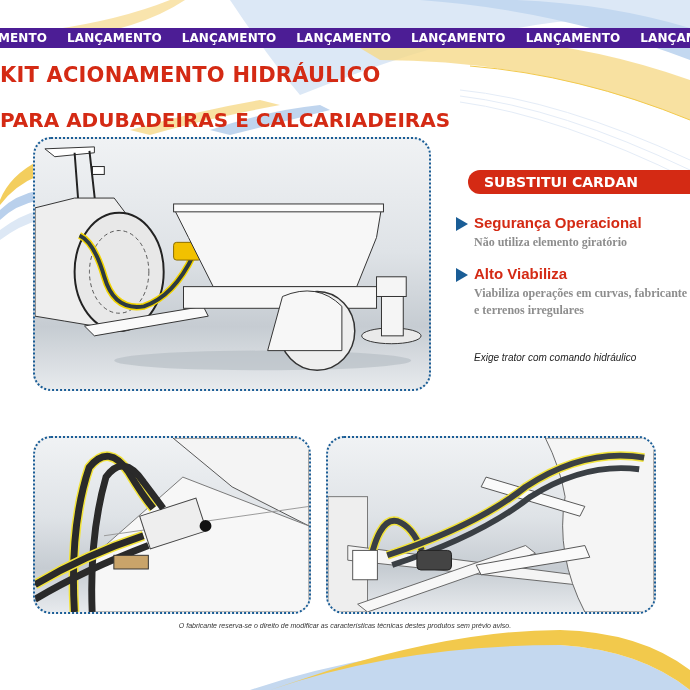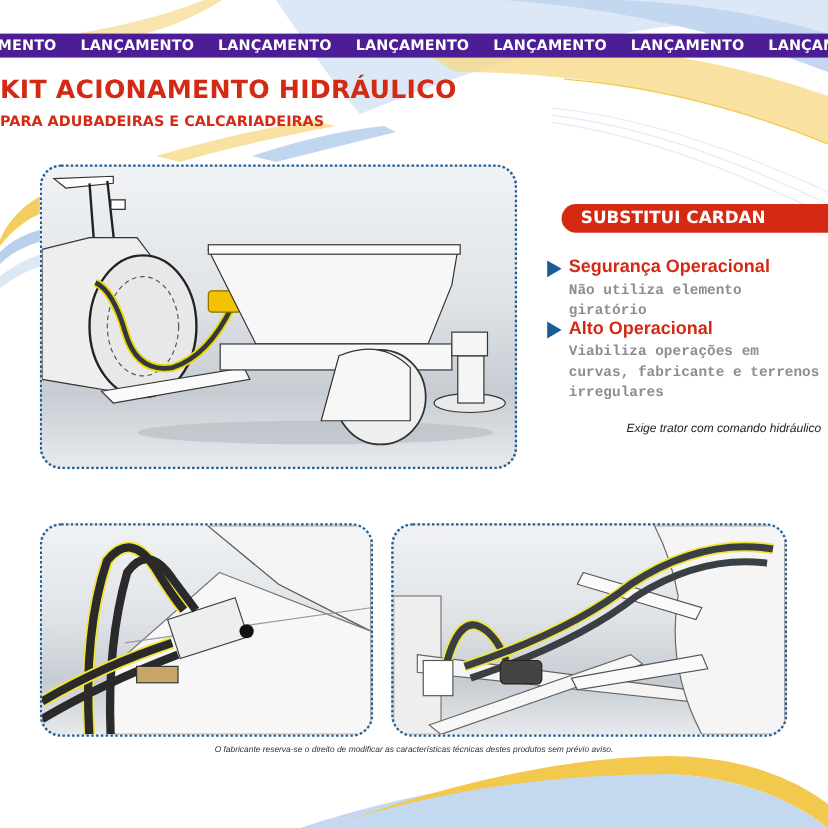--- a/index.html
+++ b/index.html
@@ -16,21 +16,21 @@
   .ribbon-item {
     color:#fff; font-family:"DejaVu Sans", sans-serif; font-weight:bold;
     font-size:12px; line-height:20px; padding:0 10px; letter-spacing:0.1px;
   }
 
   .title {
     position:absolute; left:0; width:690px; text-align:left;
     color:#d42a14; font-family:"DejaVu Sans", sans-serif; font-weight:bold;
   }
   .title-main { top:63px; font-size:21px; letter-spacing:0.2px; }
-  .title-sub { top:94px; font-size:12px; }
+  .title-sub { top:108px; font-size:20px; }
 
   .panel {
     position:absolute; border:2px dotted #1a5d96; border-radius:18px;
     overflow:hidden;
     background:linear-gradient(180deg,#f0f2f4 0%,#dfe3e7 45%,#c6ccd2 75%,#e7eaed 100%);
   }
   .panel svg { position:absolute; inset:0; width:100%; height:100%; }
   .panel-main { left:33px; top:137px; width:398px; height:254px; }
   .panel-left { left:33px; top:436px; width:278px; height:178px; }
   .panel-right { left:326px; top:436px; width:330px; height:178px; }
@@ -54,25 +54,25 @@
     border-left:12px solid #1a5d96;
   }
   .feature-title {
     position:absolute; left:18px; top:0; color:#d42a14;
     font-size:15px; font-weight:bold; white-space:nowrap;
     font-family:"Liberation Sans", sans-serif;
   }
   .feature-desc {
     position:absolute; left:18px; top:20px; width:215px;
     color:#8d8d8d; font-size:12px; line-height:17px; font-weight:bold;
-    font-family:Liberation Mono, monospace;
+    font-family:Liberation Serif, serif;
   }
   .note {
     position:absolute; left:474px; top:352px; color:#222; font-size:10px;
-    font-style:italic; font-family:"Liberation Sans", sans-serif; white-space:nowrap;margin-left:48px;
+    font-style:italic; font-family:"Liberation Sans", sans-serif; white-space:nowrap;
   }
   .disclaimer {
     position:absolute; left:0; top:622px; width:690px; text-align:center;
     color:#333; font-size:7px; font-style:italic;
     font-family:"Liberation Sans", sans-serif;
   }
 </style>
 </head>
 <body>
 
@@ -147,21 +147,21 @@
 </div>
 
 <div class="feature feature-1">
   <span class="arrow"></span>
   <span class="feature-title">Segurança Operacional</span>
   <span class="feature-desc">Não utiliza elemento giratório</span>
 </div>
 
 <div class="feature feature-2">
   <span class="arrow"></span>
-  <span class="feature-title">Alto Operacional</span>
+  <span class="feature-title">Alto Viabiliza</span>
   <span class="feature-desc">Viabiliza operações em curvas, fabricante e terrenos irregulares</span>
 </div>
 
 <div class="note">Exige trator com comando hidráulico</div>
 
 <div class="panel panel-left">
   <svg viewBox="0 0 278 178" preserveAspectRatio="none">
     <path d="M140 0 L278 0 L278 90 L200 50 Z" fill="#f4f4f4" stroke="#555" stroke-width="1"></path>
     <path d="M150 40 L278 90 L278 178 L150 178 L60 178 L60 120 Z" fill="#f7f7f7" stroke="#777"></path>
     <path d="M70 100 L278 70" stroke="#999" stroke-width="1"></path>

